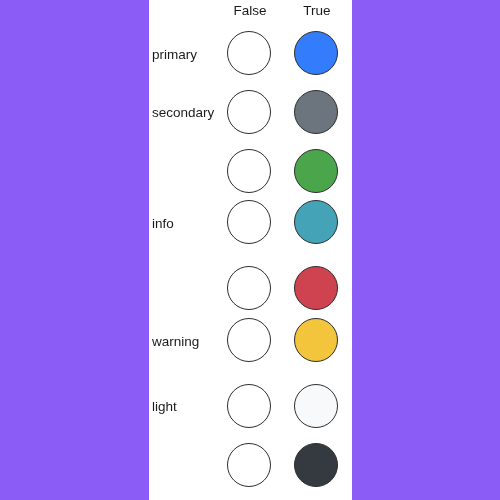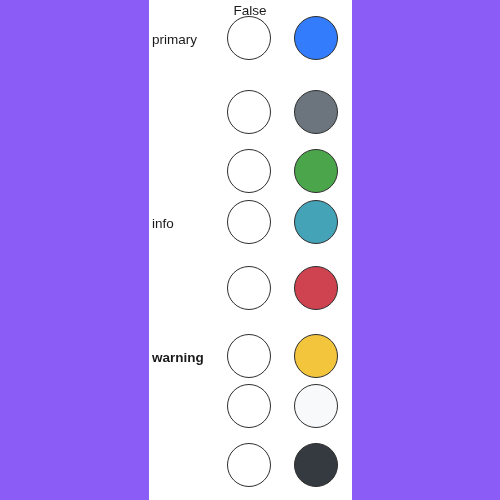--- a/index.html
+++ b/index.html
@@ -73,50 +73,53 @@
   .circle-true  { left: 294px; }
 </style>
 </head>
 <body>
 
 <div id="stage" style="background: #8b5cf6; padding-left: 13px;">
 
   <div id="panel" style="background: rgb(255, 255, 255);"></div>
 
   <div class="col-header" id="header-false">False</div>
+  <div class="col-header" id="header-true">True</div>
 
   <div id="rows-container">
-      <div class="swatch-row" style="top: 14px;">
+      <div class="swatch-row" style="top: 29px;">
         <div class="row-label">primary</div>
         <div class="circle circle-false" style="background: rgb(255, 255, 255); border-color: rgb(46, 46, 46);"></div>
         <div class="circle circle-true" style="background: rgb(51, 125, 253); border-color: rgb(46, 46, 46);"></div>
       </div>
       <div class="swatch-row" style="top: 87.8px;">
+        <div class="row-label">secondary</div>
         <div class="circle circle-false" style="background: rgb(255, 255, 255); border-color: rgb(46, 46, 46);"></div>
         <div class="circle circle-true" style="background: rgb(108, 117, 125); border-color: rgb(46, 46, 46);"></div>
       </div>
       <div class="swatch-row" style="top: 146.6px;">
         <div class="circle circle-false" style="background: rgb(255, 255, 255); border-color: rgb(46, 46, 46);"></div>
         <div class="circle circle-true" style="background: rgb(75, 166, 75); border-color: rgb(46, 46, 46);"></div>
       </div>
       <div class="swatch-row" style="top: 198px;">
         <div class="row-label">info</div>
         <div class="circle circle-false" style="background: rgb(255, 255, 255); border-color: rgb(46, 46, 46);"></div>
         <div class="circle circle-true" style="background: rgb(69, 163, 184); border-color: rgb(46, 46, 46);"></div>
       </div>
       <div class="swatch-row" style="top: 264.2px;">
         <div class="circle circle-false" style="background: rgb(255, 255, 255); border-color: rgb(46, 46, 46);"></div>
         <div class="circle circle-true" style="background: rgb(207, 67, 80); border-color: rgb(46, 46, 46);"></div>
       </div>
-      <div class="swatch-row" style="top: 332px; font-weight: bold;">
+      <div class="swatch-row" style="top: 316px;">
         <div class="row-label">warning</div>
         <div class="circle circle-false" style="background: rgb(255, 255, 255); border-color: rgb(46, 46, 46);"></div>
         <div class="circle circle-true" style="background: rgb(242, 197, 61); border-color: rgb(46, 46, 46);"></div>
       </div>
       <div class="swatch-row" style="top: 381.8px;">
+        <div class="row-label">light</div>
         <div class="circle circle-false" style="background: rgb(255, 255, 255); border-color: rgb(46, 46, 46);"></div>
         <div class="circle circle-true" style="background: rgb(247, 249, 250); border-color: rgb(46, 46, 46);"></div>
       </div>
       <div class="swatch-row" style="top: 440.6px;">
         <div class="circle circle-false" style="background: rgb(255, 255, 255); border-color: rgb(46, 46, 46);"></div>
         <div class="circle circle-true" style="background: rgb(52, 58, 64); border-color: rgb(46, 46, 46);"></div>
       </div>
     </div>
 
 </div>

